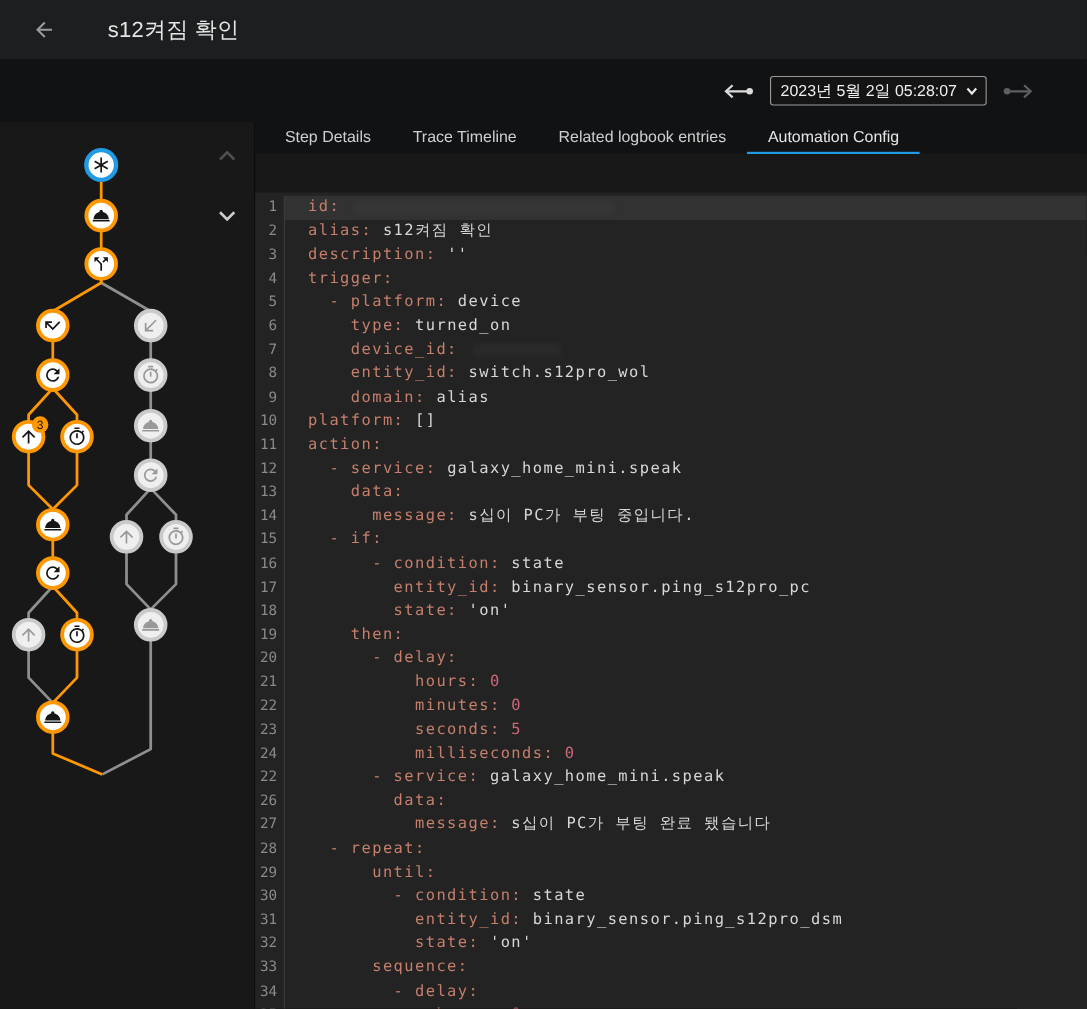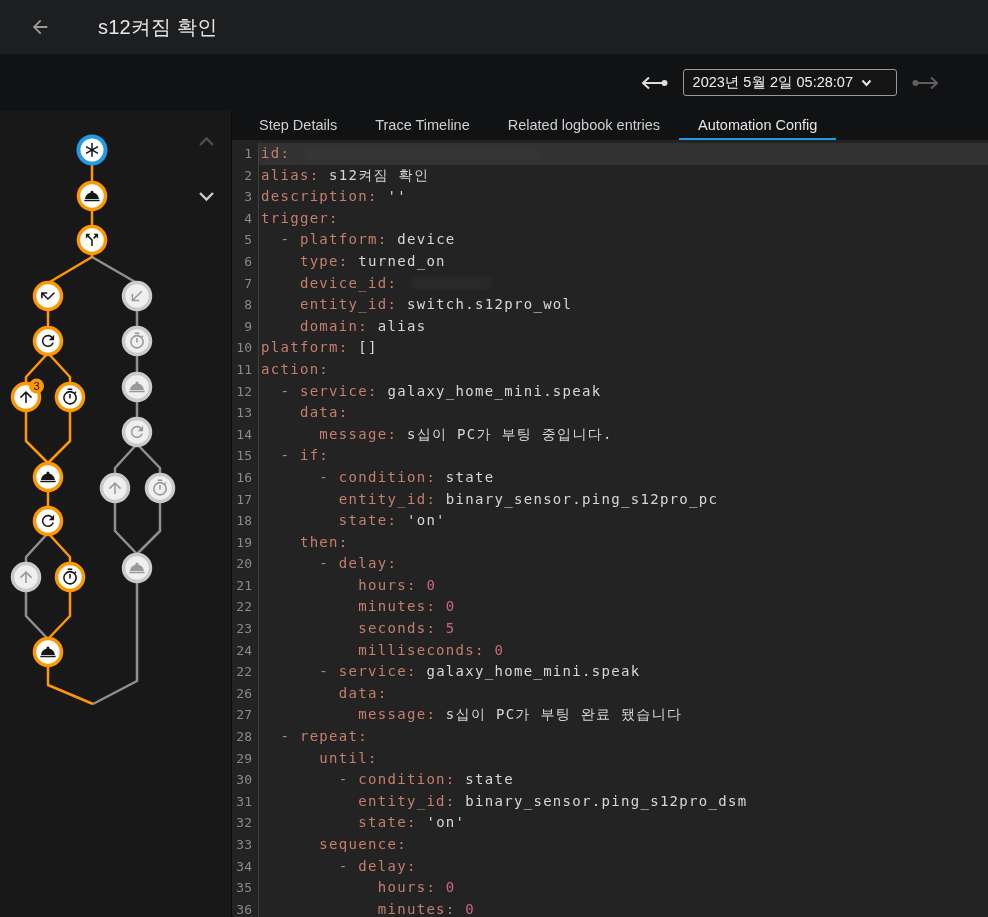--- a/index.html
+++ b/index.html
@@ -6,43 +6,43 @@
   body{width:988px;height:917px;overflow:hidden;font-family:"Liberation Sans",sans-serif;position:relative;}
 
   
   .app-header{height:54px;background:#1d1e1f;display:flex;align-items:center;padding:0 20px;box-sizing:border-box;}
   .back-btn{width:32px;height:32px;display:flex;align-items:center;justify-content:center;cursor:pointer;color:#9b9b9b;margin-left:4px;}
   .app-title{color:#e6e6e6;font-size:20px;font-weight:500;margin-left:42px;letter-spacing:.2px;}
 
   
   .trace-toolbar{height:57px;background:#111214;display:flex;align-items:center;justify-content:flex-end;box-sizing:border-box;padding-right:46px;}
   .nav-arrow{display:flex;align-items:center;justify-content:center;width:34px;height:28px;cursor:pointer;}
-  .trace-select{margin:0 11px;min-width:186px;height:27px;border:1px solid #9a9a9a;border-radius:3px;background:#141414;color:#f0f0f0;font-size:14.5px;display:flex;align-items:center;justify-content:space-between;padding:0 24px 0 9px;box-sizing:border-box;cursor:pointer;}
+  .trace-select{margin:0 11px;min-width:186px;height:27px;border:1px solid #9a9a9a;border-radius:3px;background:#141414;color:#f0f0f0;font-size:14.5px;display:flex;align-items:center;justify-content:space-between;padding:0 7px 0 9px;box-sizing:border-box;cursor:pointer;}
   .trace-select .caret{margin-left:8px;display:flex;}
 
   
   .main-row{display:flex;height:806px;}
   .graph-panel{width:231px;position:relative;background:#181818;flex:none;}
   .graph-svg{position:absolute;left:0;top:0;}
   .scroll-btn{position:absolute;right:14px;width:22px;height:22px;display:flex;align-items:center;justify-content:center;cursor:pointer;}
   .scroll-up{top:19px;}
   .scroll-down{top:74px;}
 
-  .right-panel{flex:1;display:flex;flex-direction:column;border-left:1px solid #0c0c0c;min-width:0;}
+  .right-panel{flex:1;display:flex;flex-direction:column;border-left:1px solid #0c0c0c;min-width:0;gap:35px;}
 
   
   .tab-bar{height:29px;background:#111214;display:flex;align-items:stretch;padding-left:8px;flex:none;}
   .tab{display:flex;align-items:center;padding:0 19px;font-size:14.5px;color:#cfcfcf;cursor:pointer;border-bottom:2px solid transparent;box-sizing:border-box;white-space:nowrap;}
   .tab.active{color:#e5e5e5;border-bottom-color:#219be4;}
 
   
   .code-area{flex:1;background:#232323;overflow:hidden;padding-top:3px;position:relative;}
   .code-line{display:flex;height:21.6px;line-height:21.6px;font-family:"DejaVu Sans Mono",monospace;font-size:14px;white-space:pre;}
   .code-gutter{width:27px;flex:none;text-align:right;color:#8a8a8a;font-size:13px;padding-right:6px;border-right:1px solid #3e3e3e;box-sizing:border-box;}
-  .code-content{flex:1;padding-left:2px;letter-spacing:1.3px;min-width:0;display:flex;align-items:center;}
+  .code-content{flex:1;padding-left:21px;letter-spacing:1.3px;min-width:0;display:flex;align-items:center;}
   .code-line.hl .code-content{background:#323232;}
   .tok-key{color:#c57f6b;}
   .tok-val{color:#d7d7d7;}
   .tok-num{color:#cf6679;}
   .redacted{display:inline-block;height:12px;background:#3a3a3a;filter:blur(2px);border-radius:2px;margin-left:14px;vertical-align:middle;}
 </style>
 </head>
 <body>
 
 <div class="app-header">

